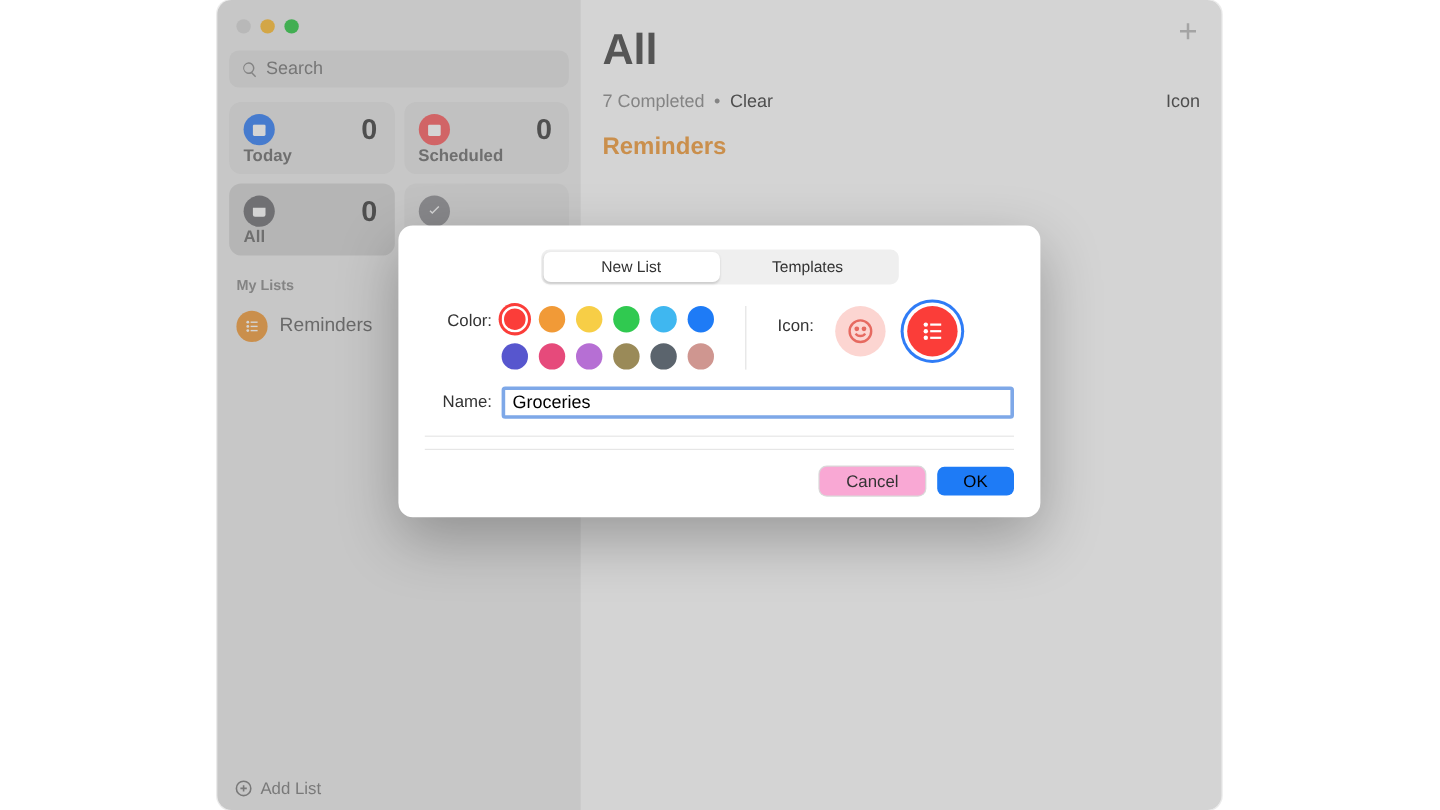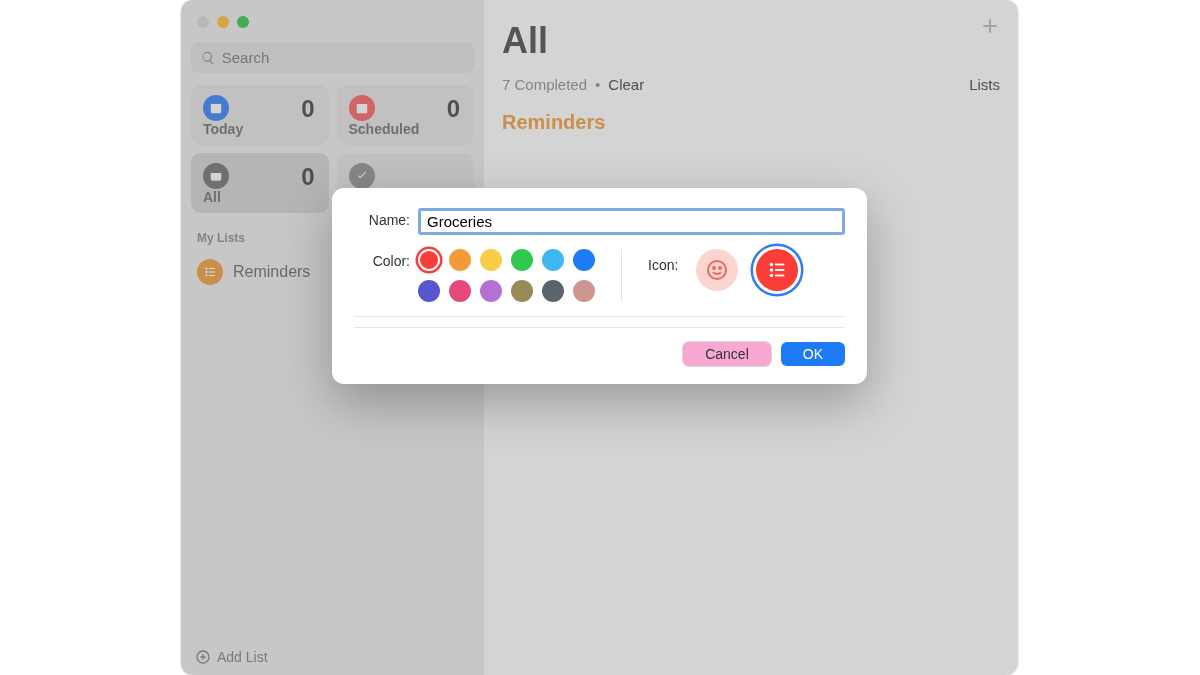--- a/index.html
+++ b/index.html
@@ -64,21 +64,21 @@
   .iconbtn.list.selected { box-shadow: 0 0 0 3px #fff, 0 0 0 5.5px #2f7cf6; }
   .iconbtn.list svg { width: 22px; height: 22px; fill: #fff; }
   .hr { border: none; border-top: 1px solid #e6e6e6; margin: 8px 0 10px 0; }
   .smart { display: flex; align-items: flex-start; gap: 10px; }
   .chk { width: 16px; height: 16px; border: 1px solid #c8c8c8; border-radius: 4px; margin-top: 2px; background: #fff; }
   .smart .txt .t1 { font-size: 14px; color: #333; }
   .smart .txt .t2 { font-size: 12px; color: #8a8a8a; margin-top: 2px; }
   .btns { display: flex; justify-content: flex-end; gap: 10px; margin-top: 14px; }
   .btn { border: none; border-radius: 6px; padding: 4px 22px; font-size: 14px; cursor: pointer; }
   .btn.cancel { background: #f9a8d4; box-shadow: 0 0 0 1px #d9d9d9; color: #333; }
-  .btn.ok { background: #1e7bf6; color: #ffffff; }
+  .btn.ok { background: #1e7bf6; color: #000000; }
 </style>
 </head>
 <body>
 
 <div class="window">
   <div class="sidebar">
     <div class="traffic">
       <span class="t-close"></span>
       <span class="t-min"></span>
       <span class="t-max"></span>
@@ -152,32 +152,32 @@
 
   <div class="main">
     <div class="plus"><svg viewBox="0 0 24 24">
           <path d="M12 4v16M4 12h16"></path>
         </svg></div>
     <h1>All</h1>
     <div class="subrow">
       <span>7 Completed</span>
       <span class="sep">•</span>
       <span class="clear">Clear</span>
-      <span class="show">Lists</span>
+      <span class="show">Icon</span>
     </div>
     <div class="list-title">Reminders</div>
   </div>
 </div>
 
 <div class="dim-overlay"></div>
 
 <div class="sheet">
-  <div class="row">
-    <div class="lbl">Name:</div>
-    <input class="name-input" value="Groceries" style="">
+  <div class="seg">
+    <button class="on">New List</button>
+    <button>Templates</button>
   </div>
   <div class="row">
     <div class="lbl">Color:</div>
     <div class="color-icon-wrap">
       <div class="swatches" id="swatches">
           <div class="sw sel" style="background: rgb(251, 61, 57); color: rgb(251, 61, 57);"></div>
           <div class="sw" style="background: rgb(241, 154, 55); color: rgb(241, 154, 55);"></div>
           <div class="sw" style="background: rgb(247, 206, 70); color: rgb(247, 206, 70);"></div>
           <div class="sw" style="background: rgb(48, 201, 80); color: rgb(48, 201, 80);"></div>
           <div class="sw" style="background: rgb(63, 183, 240); color: rgb(63, 183, 240);"></div>
@@ -206,19 +206,23 @@
               <rect x="10" y="5" width="10" height="2"></rect>
               <circle cx="6" cy="12" r="2"></circle>
               <rect x="10" y="11" width="10" height="2"></rect>
               <circle cx="6" cy="18" r="2"></circle>
               <rect x="10" y="17" width="10" height="2"></rect>
             </svg>
         </div>
       </div>
     </div>
   </div>
+  <div class="row">
+    <div class="lbl">Name:</div>
+    <input class="name-input" value="Groceries" style="">
+  </div>
   <hr class="hr">
   <hr class="hr">
   <div class="btns">
     <button class="btn cancel">Cancel</button>
     <button class="btn ok">OK</button>
   </div>
 </div>
 
 </body></html>

